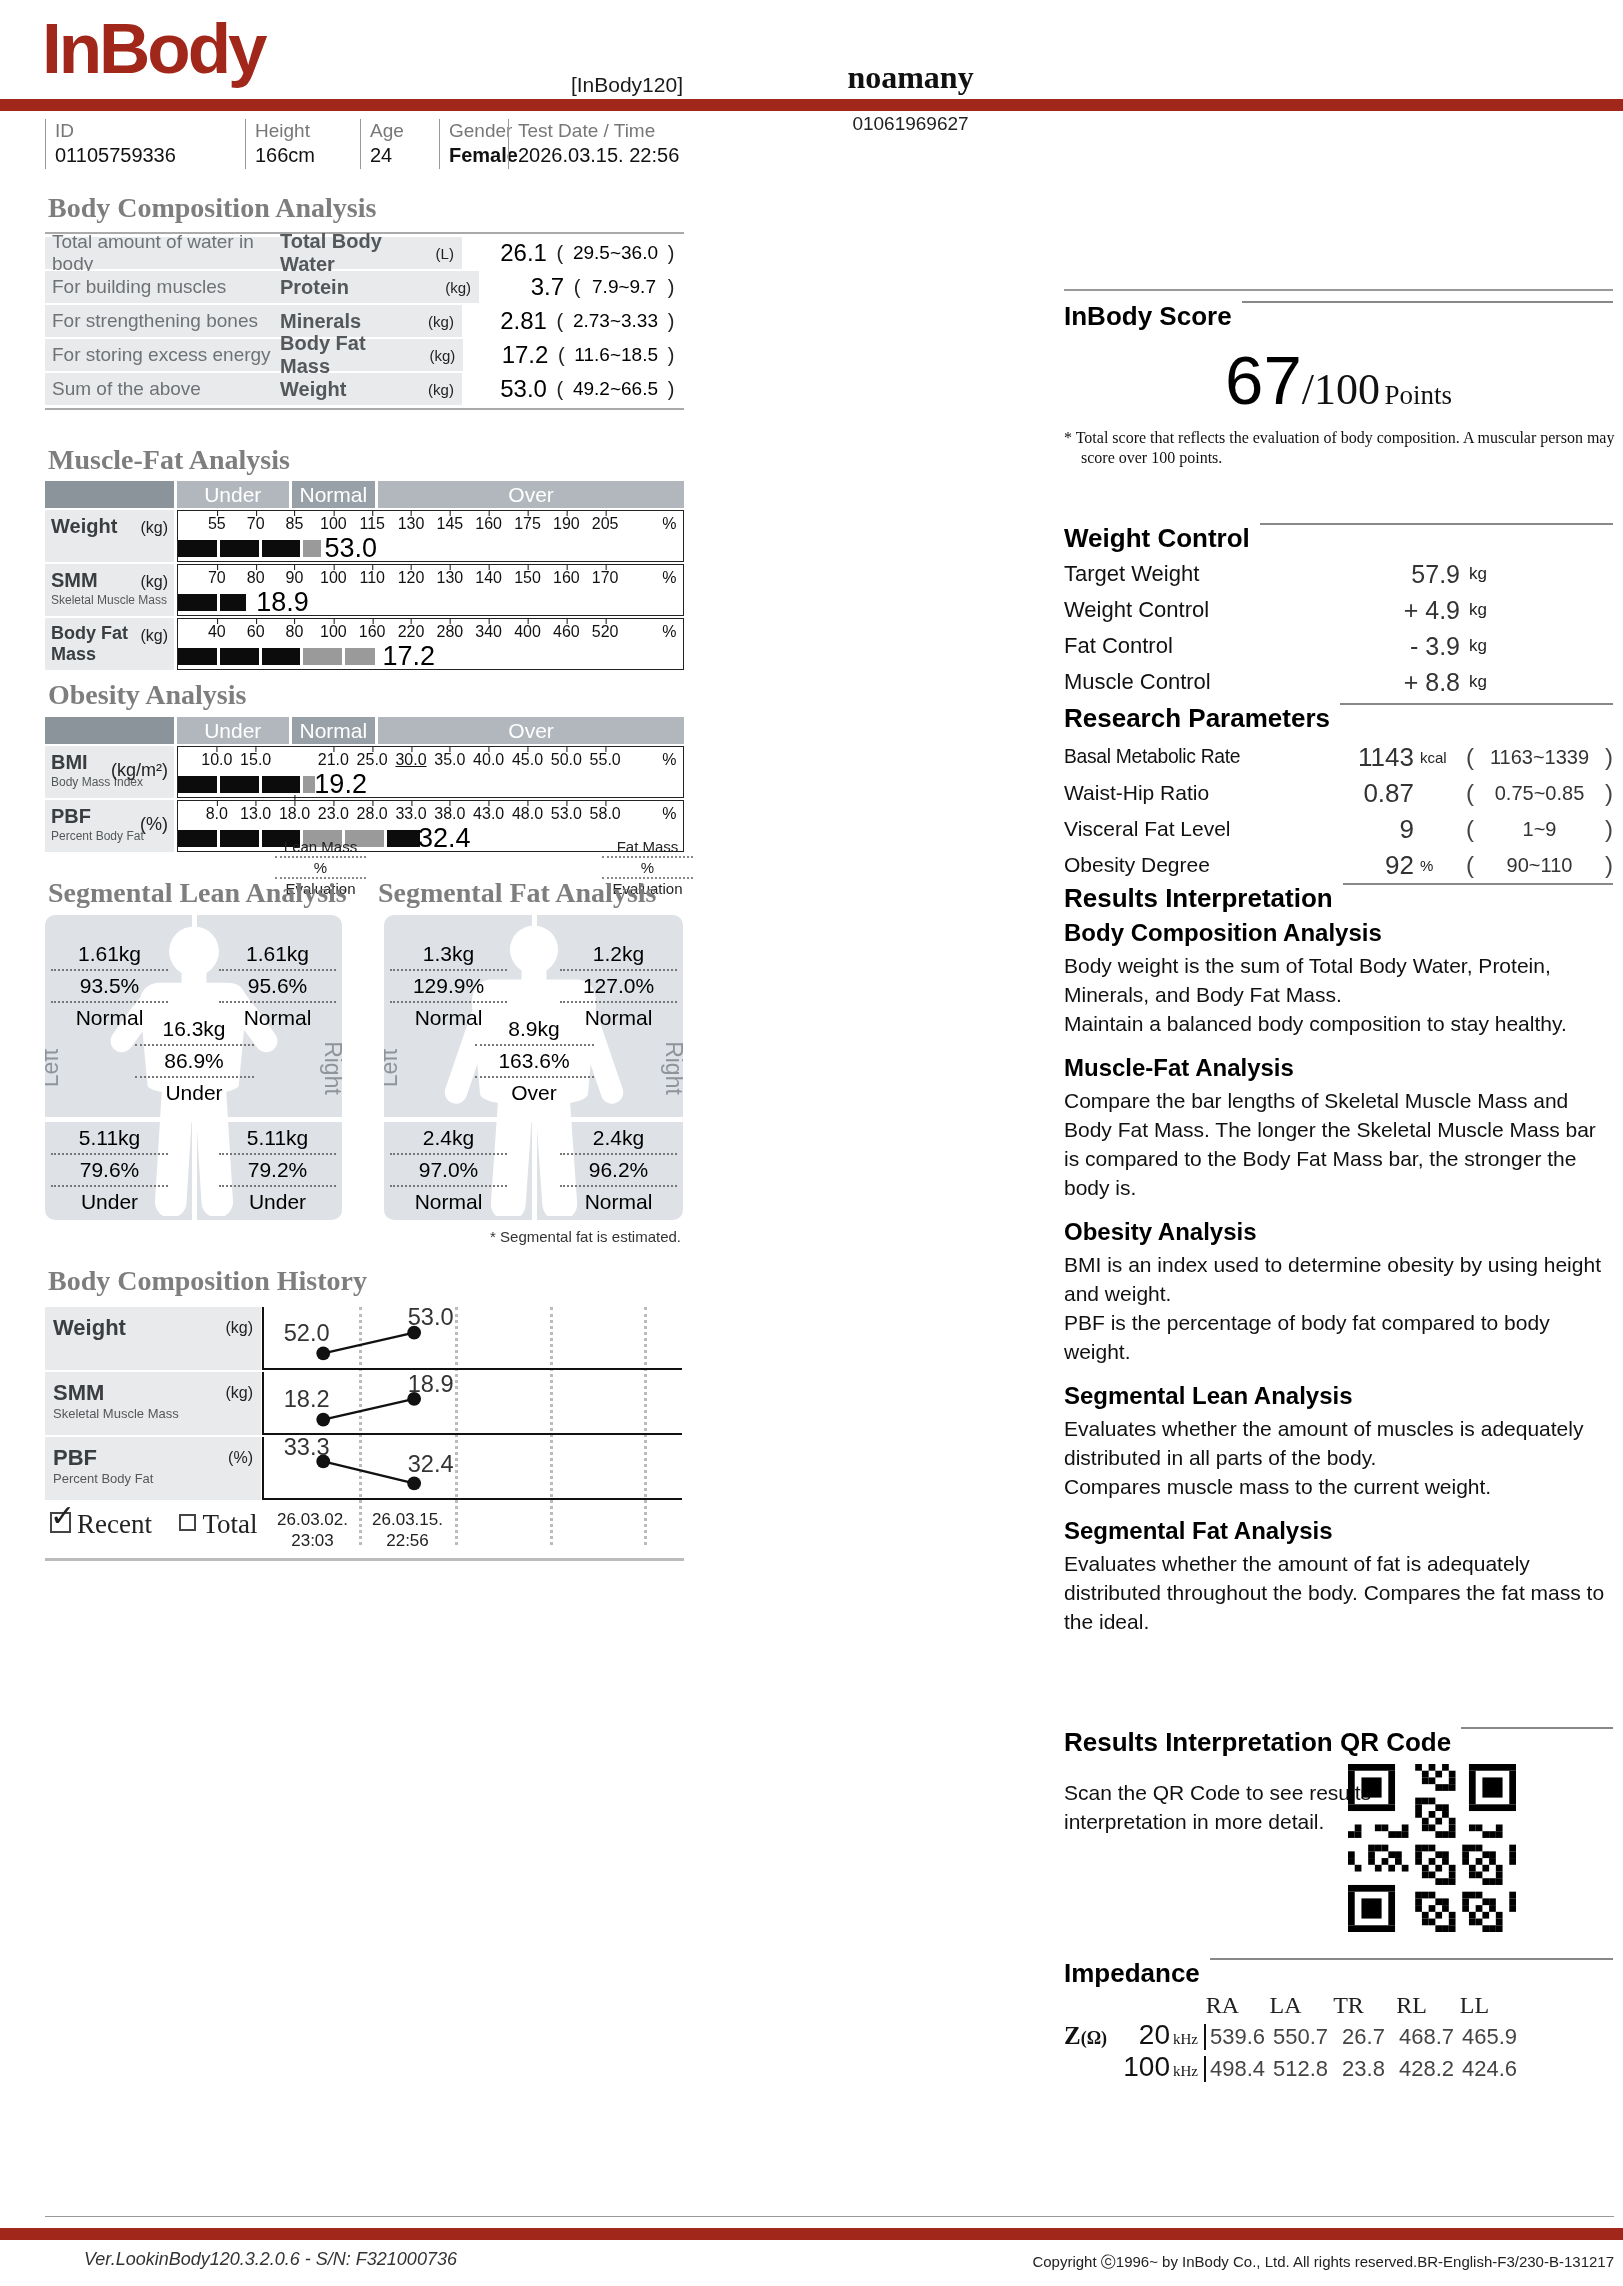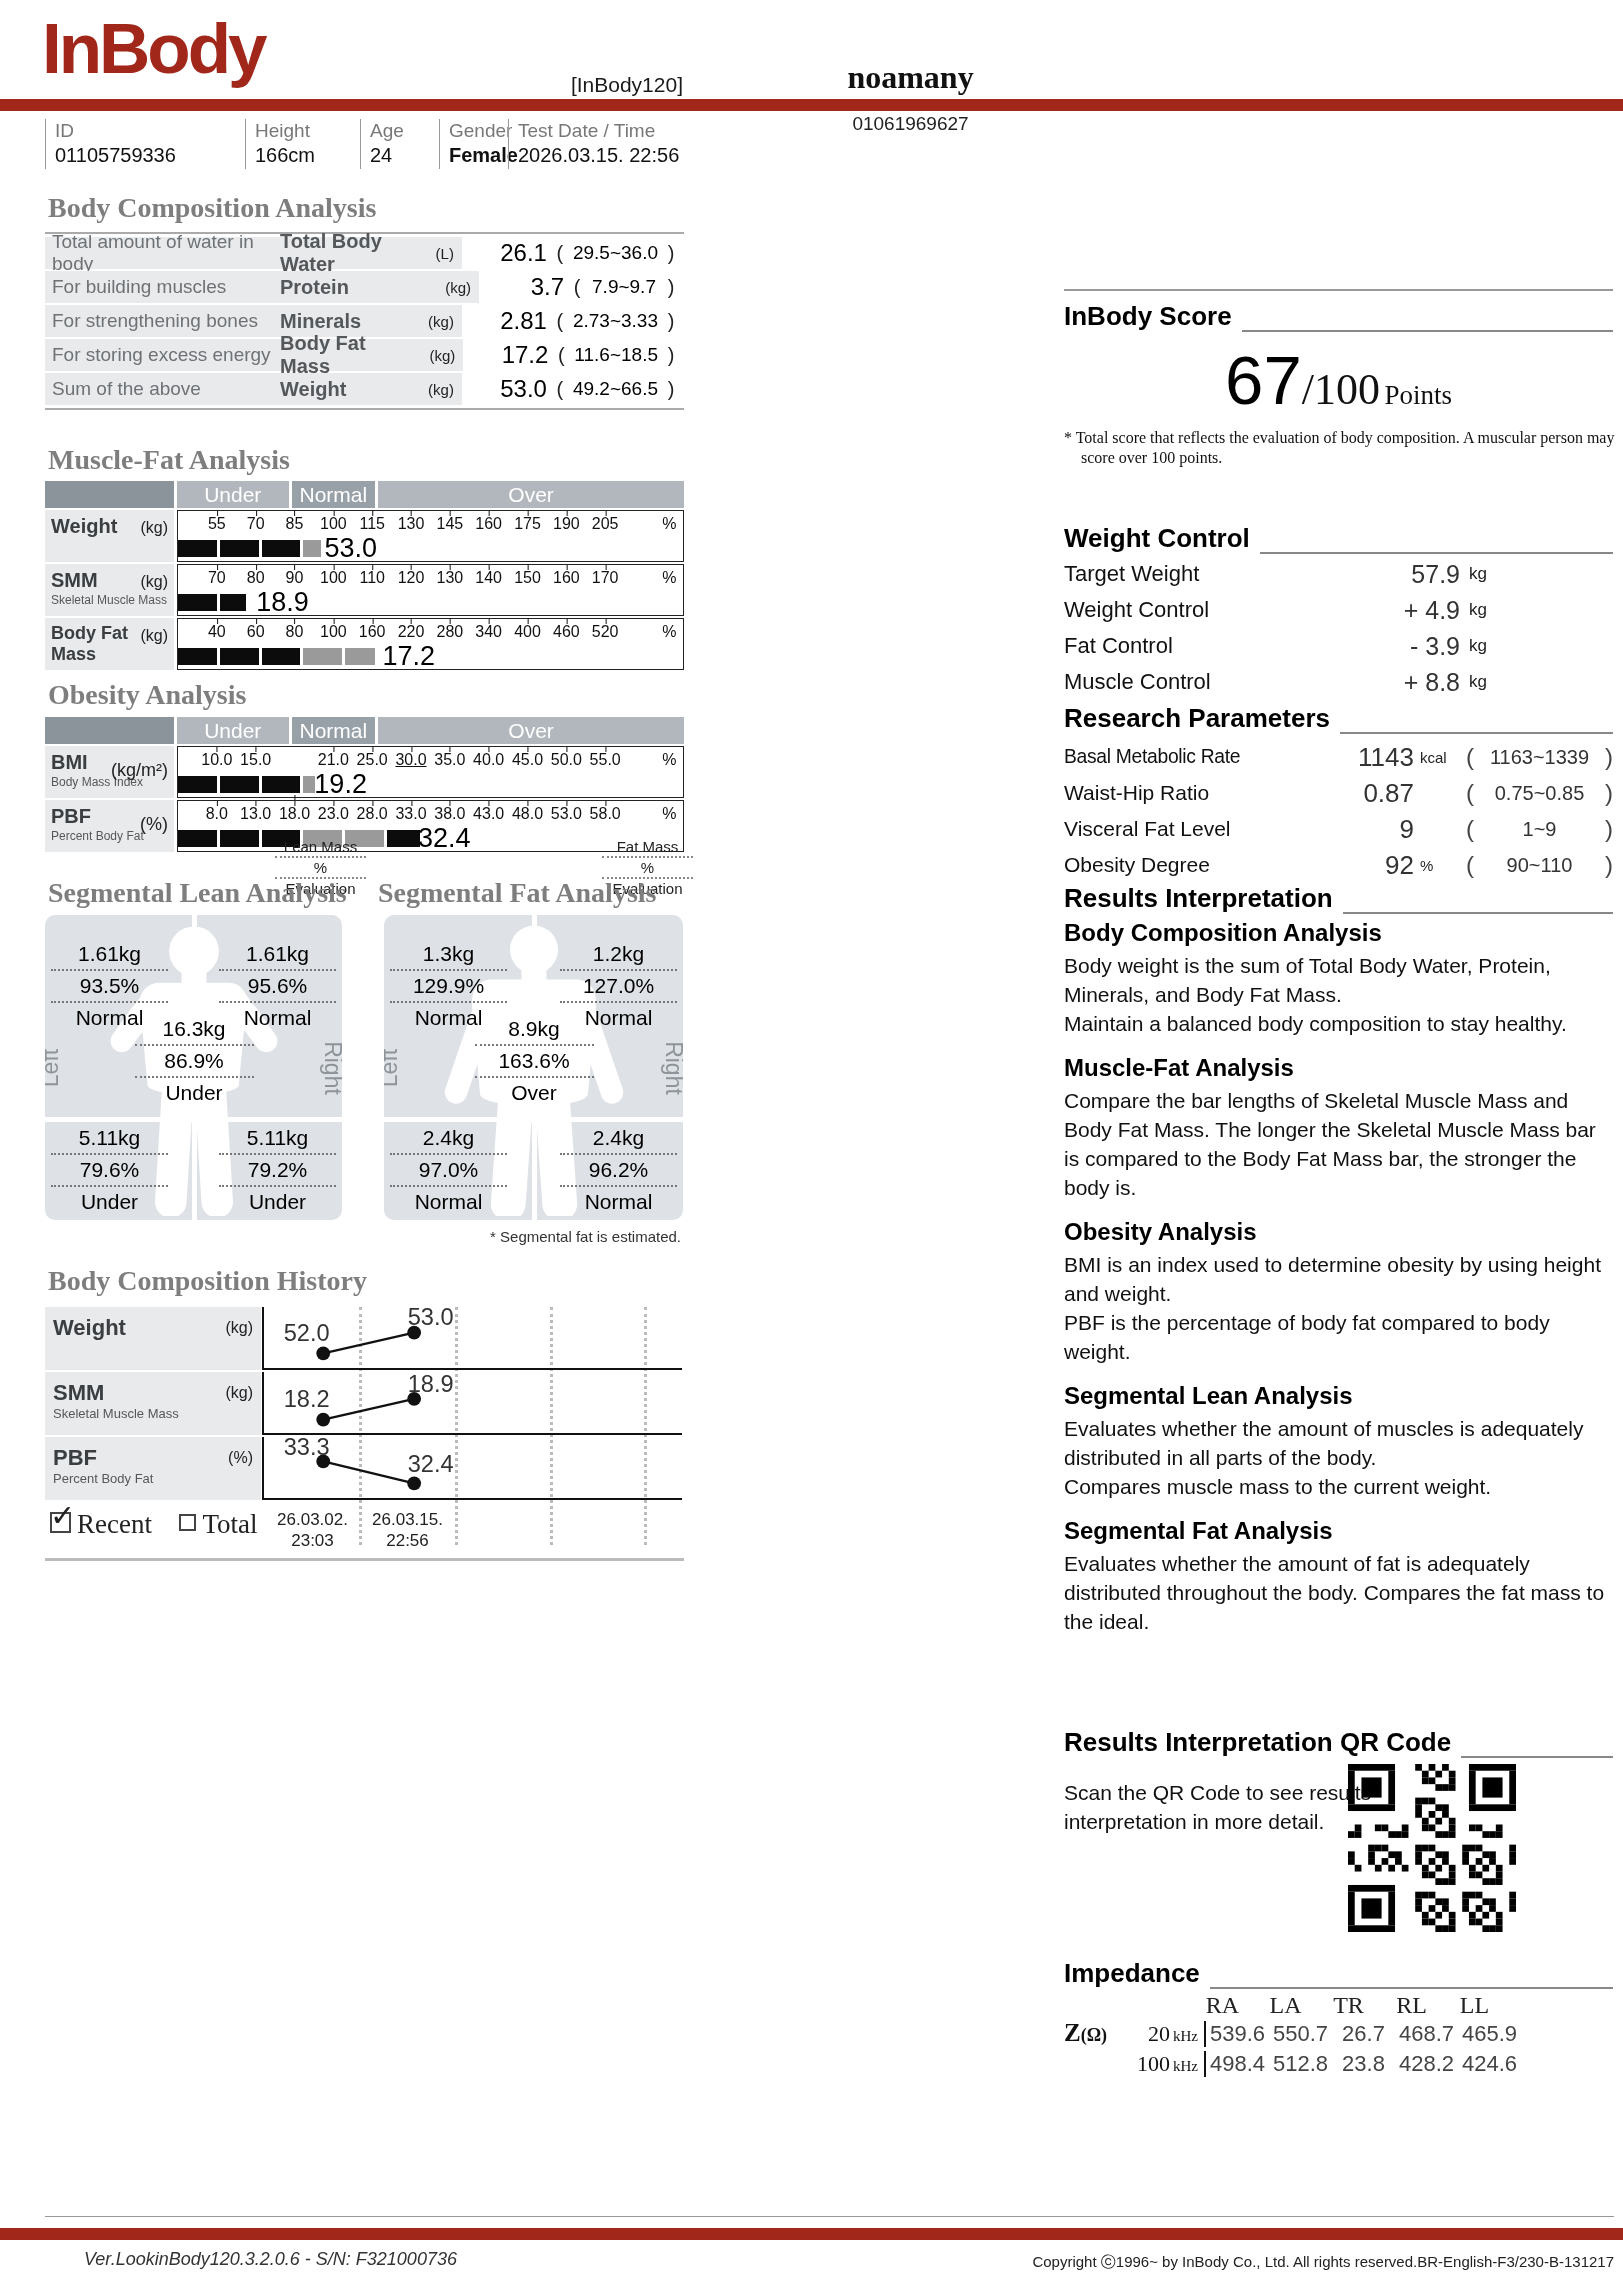--- a/index.html
+++ b/index.html
@@ -106,21 +106,21 @@
   #h-dates{left:262px;top:1509px;width:420px;height:46px}
   .h-date{position:absolute;width:109px;text-align:center;font-size:17px;color:#222;line-height:21px}
   #h-legend{left:50px;top:1509px;font-family:"Liberation Serif",serif;font-size:27px;color:#222}
   .cb{display:inline-block;width:17px;height:17px;border:2px solid #444;position:relative;margin-right:6px}
   .cb .chk{position:absolute;left:-2px;top:-16px;font-size:30px;color:#222;font-family:"Liberation Sans",sans-serif}
   .cb-total{width:13px;height:13px;vertical-align:2px}
   #h-bottom{left:45px;top:1558px;width:639px;height:3px;background:#bbb}
 
   
   #rc-topline{left:1064px;top:289px;width:549px;height:2px;background:#999}
-  .rc-head{left:1064px;width:549px;display:flex;align-items:flex-end;font-size:26px;font-weight:bold;color:#000}
+  .rc-head{left:1064px;width:549px;display:flex;align-items:flex-start;font-size:26px;font-weight:bold;color:#000}
   .rc-head .line{flex:1;height:2px;background:#888;margin-left:10px}
   #score-head{top:301px}
   #score-line{left:1064px;top:341px;width:549px;text-align:center}
   #score-val{font-size:69px;color:#000}
   #score-denom{font-size:44px;font-family:"Liberation Serif",serif}
   #score-pts{font-size:27px;font-family:"Liberation Serif",serif}
   #score-note{left:1064px;top:428px;width:552px;font-family:"Liberation Serif",serif;font-size:16px;
               line-height:1.22;color:#111;padding-left:17px;text-indent:-17px;box-sizing:border-box}
   #wc-head{top:523px}
   #wc-rows{left:1064px;top:556px;width:549px}
@@ -145,21 +145,21 @@
   #qr-head{top:1727px}
   #qr-text{left:1064px;top:1778px;width:307px;font-size:21px;line-height:1.4}
   #qr-box{left:1348px;top:1764px;width:168px;height:168px}
   #imp-head{top:1958px}
   #imp-table{left:1064px;top:1992px;width:549px}
   .imp-hrow{display:flex;padding-left:127px}
   .imp-hrow span{width:63px;text-align:center;font-family:"Liberation Serif",serif;font-size:24px;color:#222}
   .imp-row{display:flex;align-items:baseline;height:32px}
   .imp-z{width:51px;font-family:"Liberation Serif",serif;font-weight:bold;font-size:25px}
   .imp-z .om{font-size:18px}
-  .imp-freq{width:55px;text-align:right;font-family:Liberation Serif, serif;font-size:22px}
+  .imp-freq{width:55px;text-align:right;font-family:Liberation Sans, sans-serif;font-size:28px}
   .imp-khz{width:34px;font-family:"Liberation Serif",serif;font-size:15px;padding-left:3px;box-sizing:border-box}
   .imp-vals{display:flex;border-left:2px solid #111}
   .imp-vals span{width:63px;text-align:center;font-size:22px;color:#444}
 
   
   #foot-line{left:45px;top:2216px;width:1569px;height:1px;background:#999}
   #redbar-bot{left:0;top:2228px;width:1624px;height:12px;background:#A2271B}
   #foot-ver{left:84px;top:2249px;font-size:18px;font-style:italic;color:#333}
   #foot-copy{left:990px;top:2253px;width:624px;text-align:right;font-size:15px;color:#222}
 </style>

